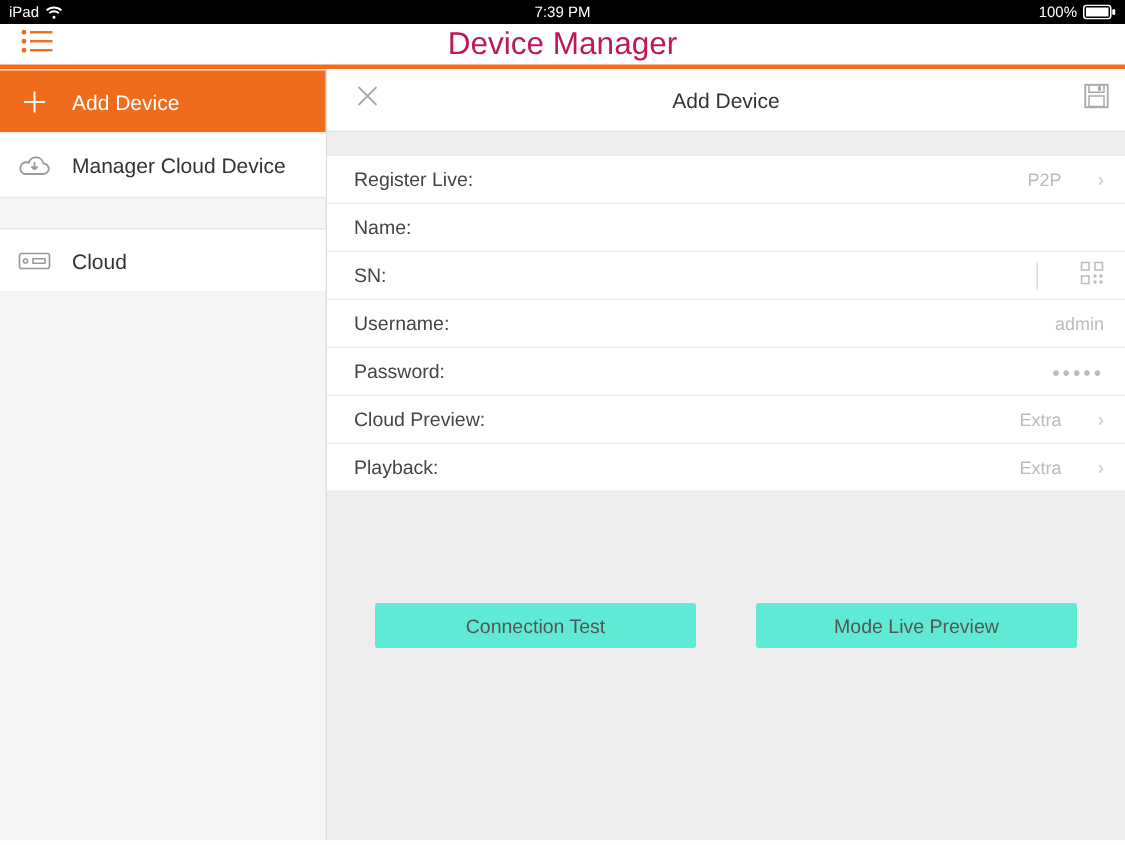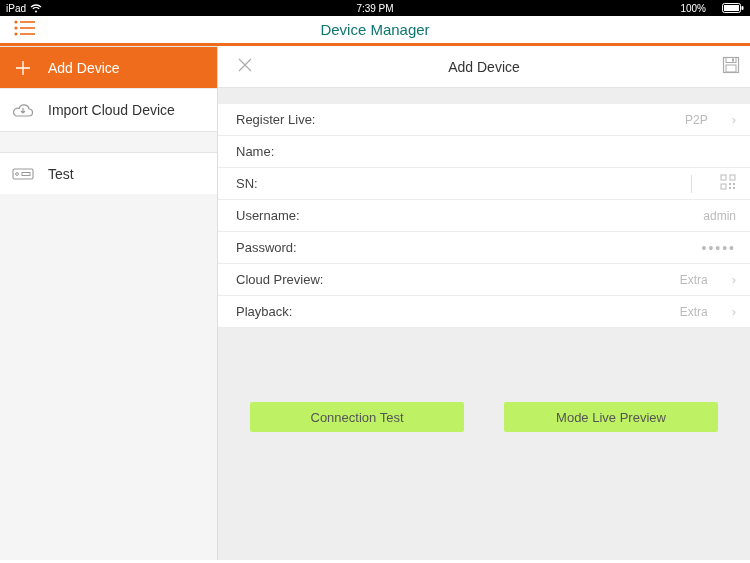--- a/index.html
+++ b/index.html
@@ -10,21 +10,21 @@
     background: #000;
     color: #fff;
     display: flex;
     align-items: center;
     font-size: 10px;
     padding: 0 6px;
     position: relative;
   }
   .status-left { display: flex; align-items: center; gap: 4px; }
   .status-center { position: absolute; left: 50%; transform: translateX(-50%); }
-  .status-right { margin-left: auto; display: flex; align-items: center; gap: 16px; }
+  .status-right { margin-left: auto; display: flex; align-items: center; gap: 4px; }
   .wifi-icon, .battery-icon { display: inline-block; }
   .wifi-icon svg, .battery-icon svg { display: block; }
 
   .nav-bar {
     height: 30px;
     background: #fff;
     position: relative;
     display: flex;
     align-items: center;
     border-bottom: 3px solid #ee6c1b;
@@ -32,22 +32,22 @@
   .menu-btn {
     position: absolute;
     left: 14px;
     top: 50%;
     transform: translateY(-50%);
     color: #ee6c1b;
     cursor: pointer;
   }
   .nav-title {
     margin: 0 auto;
-    font-size: 15px;
-    color: #0f766e;
+    font-size: 21px;
+    color: #be185d;
   }
 
   .content {
     display: flex;
     height: calc(563px - 16px - 30px - 3px);
   }
 
   .sidebar {
     width: 218px;
     background: #f5f5f5;
@@ -132,21 +132,21 @@
 
   .button-row {
     display: flex;
     justify-content: center;
     gap: 40px;
     margin-top: 74px;
   }
   .big-btn {
     width: 214px;
     height: 30px;
-    background: #bef264;
+    background: #5eead4;
     color: #555;
     font-size: 13px;
     display: flex;
     align-items: center;
     justify-content: center;
     border-radius: 2px;
     cursor: pointer;
   }
 </style>
 </head>
@@ -200,33 +200,33 @@
         </span>
         <span>Add Device</span>
       </div>
       <div class="sidebar-item">
         <span class="icon">
           <svg width="22" height="15" viewBox="0 0 22 15">
               <path d="M17 6.5a5 5 0 00-9.8-1A4 4 0 004 13h13a3.5 3.5 0 000-7z" fill="none" stroke="#999" stroke-width="1.2"></path>
               <path d="M11 5v5m0 0l-2-2m2 2l2-2" fill="none" stroke="#999" stroke-width="1.2"></path>
             </svg>
         </span>
-        <span>Import Cloud Device</span>
+        <span>Manager Cloud Device</span>
       </div>
     </div>
     <div class="sidebar-spacer"></div>
     <div class="sidebar-item demo-item">
       <span class="icon">
         <svg width="22" height="12" viewBox="0 0 22 12">
             <rect x="1" y="1" width="20" height="10" rx="1.5" fill="none" stroke="#999" stroke-width="1.1"></rect>
             <circle cx="5" cy="6" r="1.4" fill="none" stroke="#999" stroke-width="1"></circle>
             <rect x="10" y="4.5" width="8" height="3" fill="none" stroke="#999" stroke-width="1"></rect>
           </svg>
       </span>
-      <span>Test</span>
+      <span>Cloud</span>
     </div>
   </div>
 
   <div class="main">
     <div class="panel-header">
       <span class="close-btn">
         <svg width="18" height="18" viewBox="0 0 18 18">
             <path d="M3 3l12 12M15 3L3 15" stroke="#aaa" stroke-width="1.2"></path>
           </svg>
       </span>

